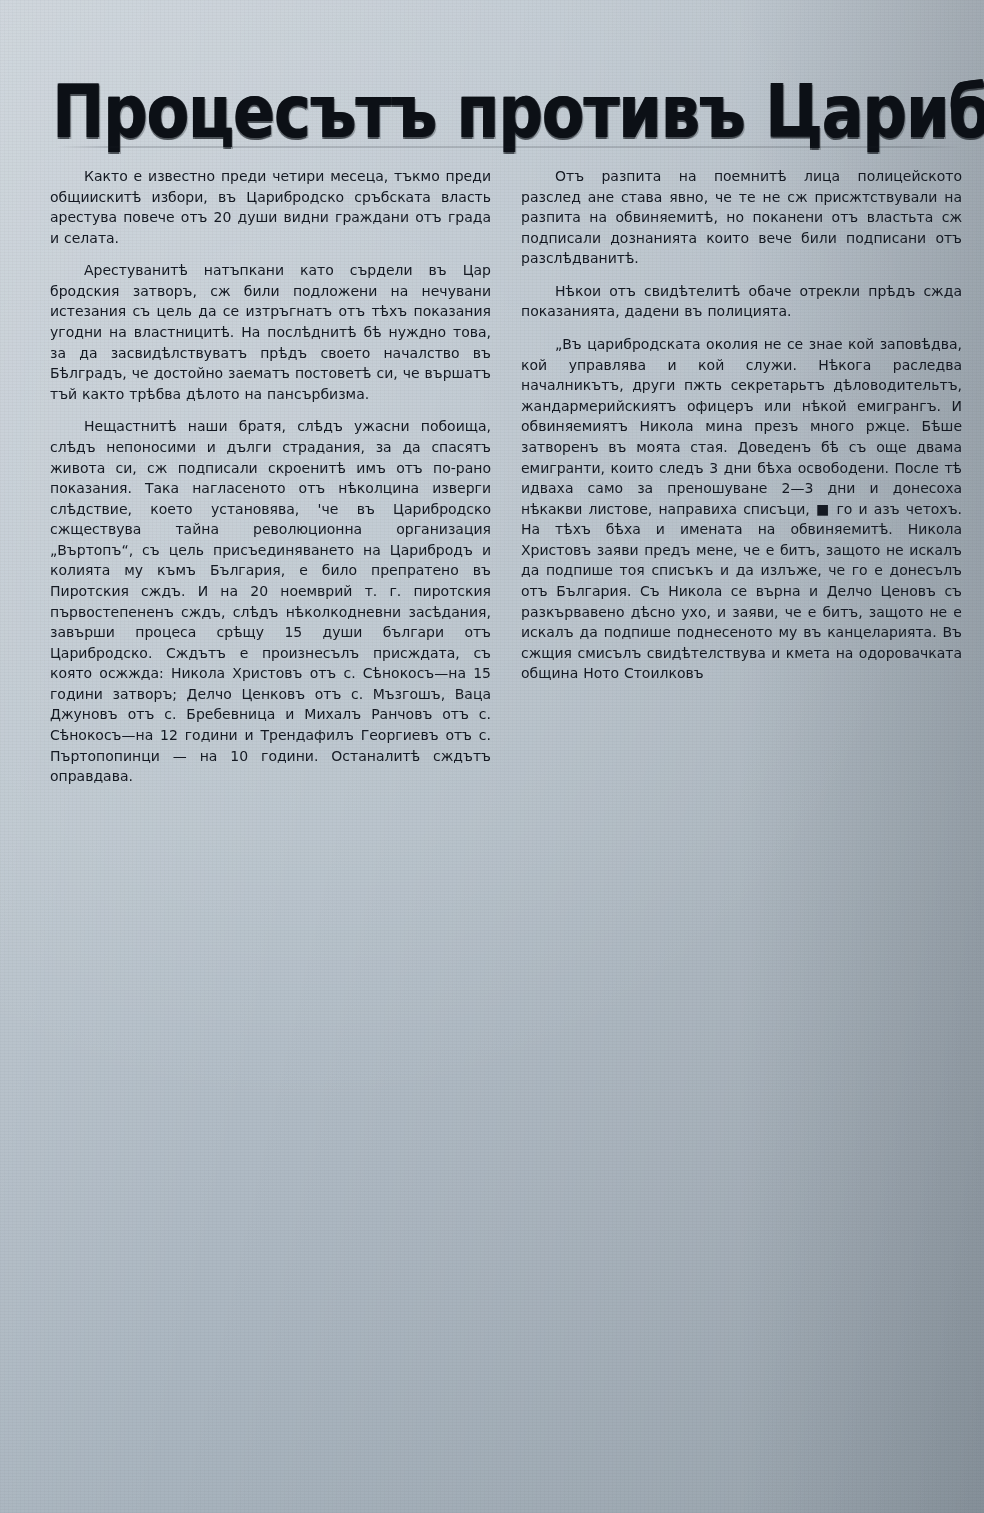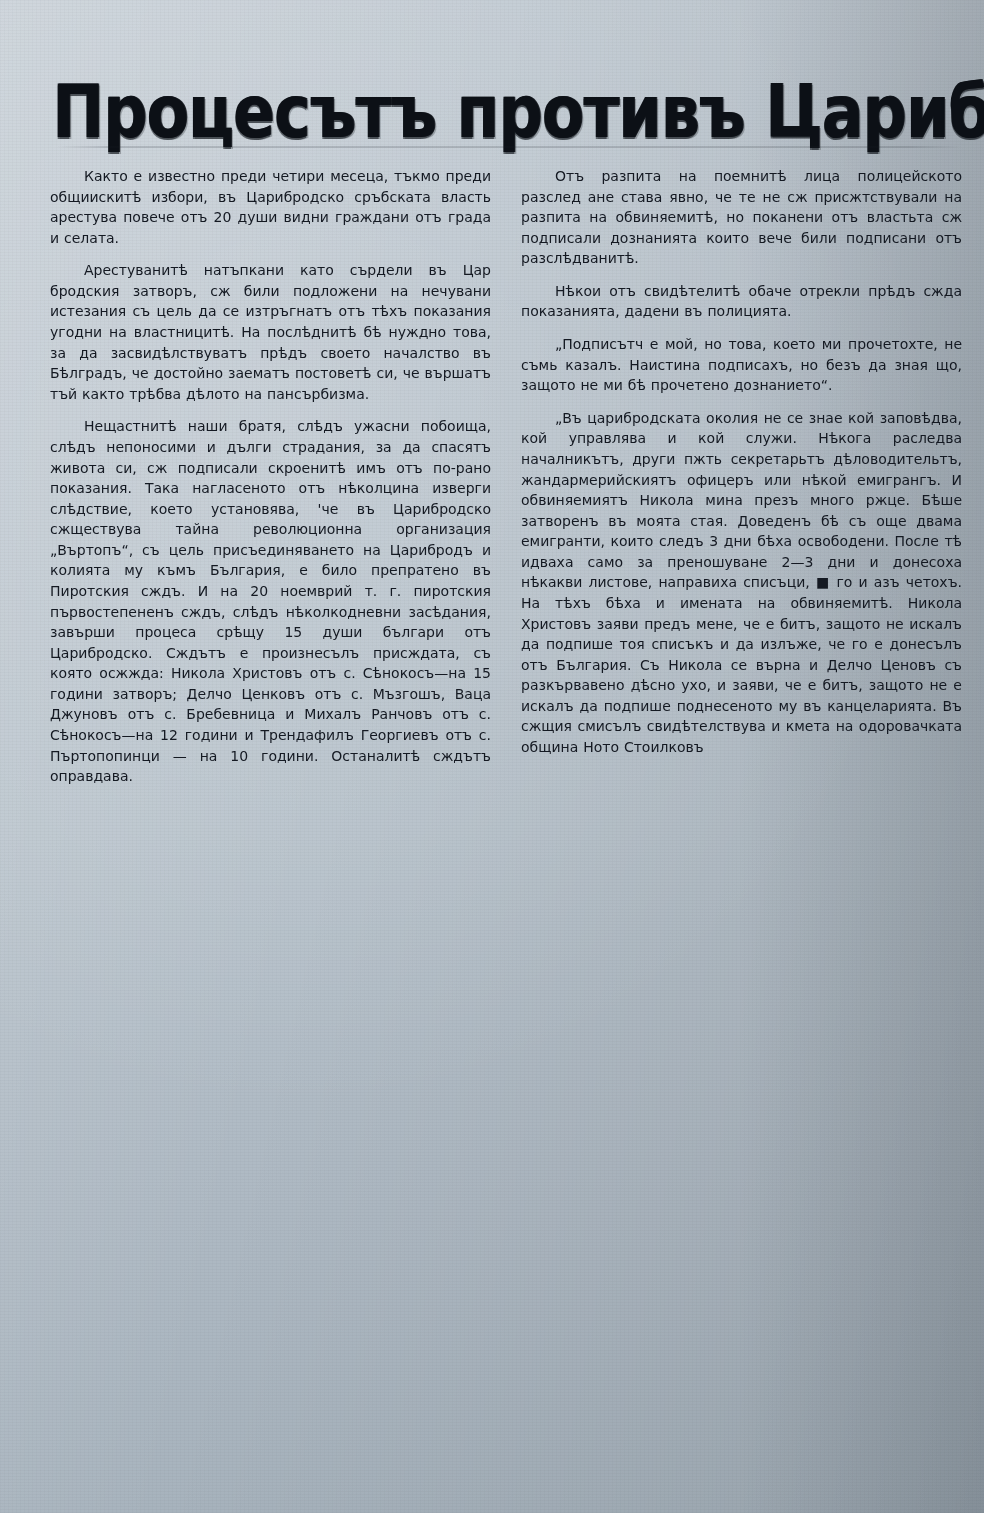--- a/index.html
+++ b/index.html
@@ -118,18 +118,17 @@
     <div class="col">
       <p>Както е известно преди четири месеца, тъкмо преди общиискитѣ избори, въ Царибродско сръбската власть арестува повече отъ 20 души видни граждани отъ грaда и селата.</p>
       <p>Арестуванитѣ натъпкани като сърдели въ Цар бродския затворъ, сж били подложени на нечувани истезания съ цель да се изтръгнатъ отъ тѣхъ показания угодни на властницитѣ. На послѣднитѣ бѣ нуждно това, за да засвидѣлствуватъ прѣдъ своето началство въ Бѣлградъ, че достойно заематъ постоветѣ си, че вършатъ тъй както трѣбва дѣлото на пансърбизма.</p>
       <p>Нещастнитѣ наши братя, слѣдъ ужасни побоища, слѣдъ непоносими и дълги страдания, за да спасятъ живота си, сж подписали скроенитѣ имъ отъ по-рано показания. Така нагласеното отъ нѣколцина изверги слѣдствие, което установява, 'че въ Царибродско сжществува тайна революционна организация „Въртопъ“, съ цель присъединяването на Царибродъ и колията му къмъ България, е било препратено въ Пиротския сждъ. И на 20 ноемврий т. г. пиротския първостепененъ сждъ, слѣдъ нѣколкодневни засѣдания, завърши процеса срѣщу 15 души българи отъ Царибродско. Сждътъ е произнесълъ присждата, съ която осжжда: Никола Христовъ отъ с. Сѣнокосъ—на 15 години затворъ; Делчо Ценковъ отъ с. Мъзгошъ, Ваца Джуновъ отъ с. Бребевница и Михалъ Ранчовъ отъ с. Сѣнокосъ—на 12 години и Трендафилъ Георгиевъ отъ с. Пъртопопинци — на 10 години. Останалитѣ сждътъ оправдава.</p>
 
     </div>
 
     <div class="col">
       <p>Отъ разпита на поемнитѣ лица полицейското разслед ане става явно, че те не сж присжтствували на разпита на обвиняемитѣ, но поканени отъ властьта сж подписали дознанията които вече били подписани отъ разслѣдванитѣ.</p>
       <p>Нѣкои отъ свидѣтелитѣ обаче отрекли прѣдъ сжда показанията, дадени въ полицията.</p>
-      <p>„Подписътч е мой, но това, което ми прочетохте, не съмь казалъ. Наистина подписахъ, но безъ да зная що, защото не ми бѣ прочетено дознанието“.</p>
       <p>„Въ царибродската околия не се знае кой заповѣдва, кой управлява и кой служи. Нѣкога раследва началникътъ, други пжть секретарьтъ дѣловодительтъ, жандармерийскиятъ офицеръ или нѣкой емигрангъ. И обвиняемиятъ Никола мина презъ много ржце. Бѣше затворенъ въ моята стая. Доведенъ бѣ съ още двама емигранти, които следъ 3 дни бѣха освободени. После тѣ идваха само за преношуване 2—3 дни и донесоха нѣкакви листове, направиха списъци, ■ го и азъ четохъ. На тѣхъ бѣха и имената на обвиняемитѣ. Никола Христовъ заяви предъ мене, че е битъ, защото не искалъ да подпише тоя списъкъ и да излъже, че го е донесълъ отъ България. Съ Никола се върна и Делчо Ценовъ съ разкървавено дѣсно ухо, и заяви, че е битъ, защото не е искалъ да подпише поднесеното му въ канцеларията. Въ сжщия смисълъ свидѣтелствува и кмета на одоровачката община Ното Стоилковъ</p>
     </div>
 
   </div>
 </div>
 
 </body></html>

